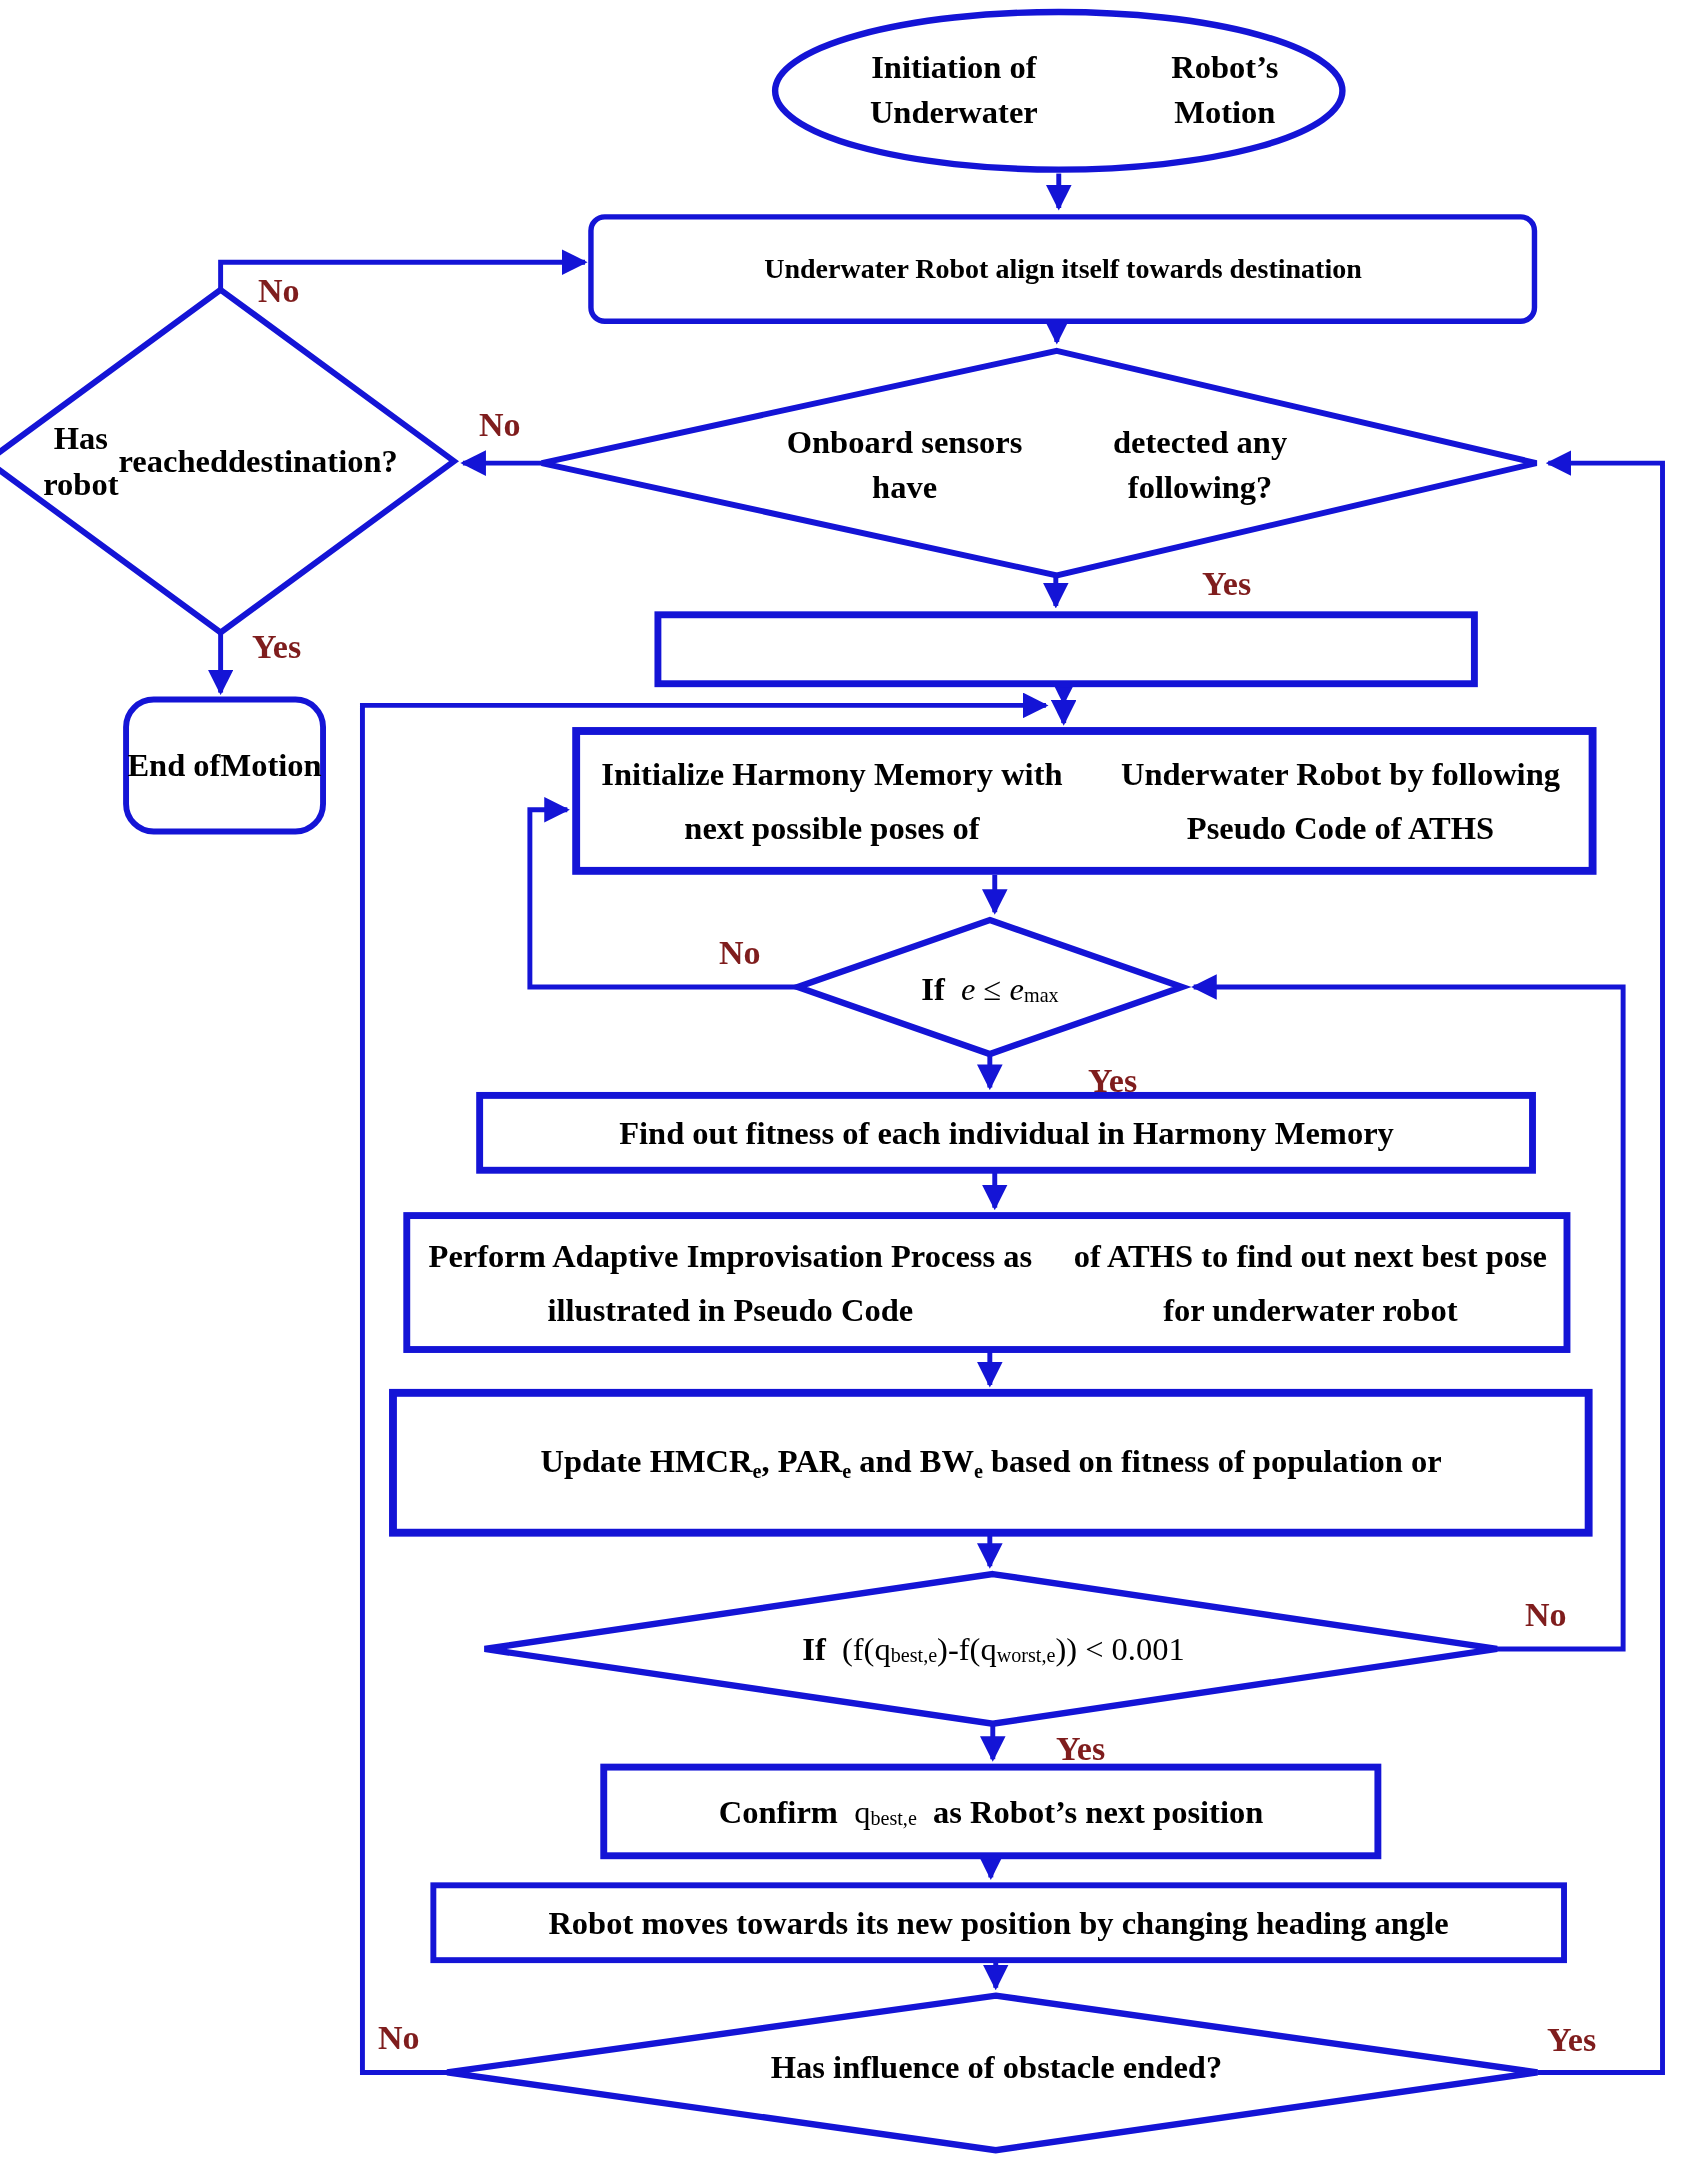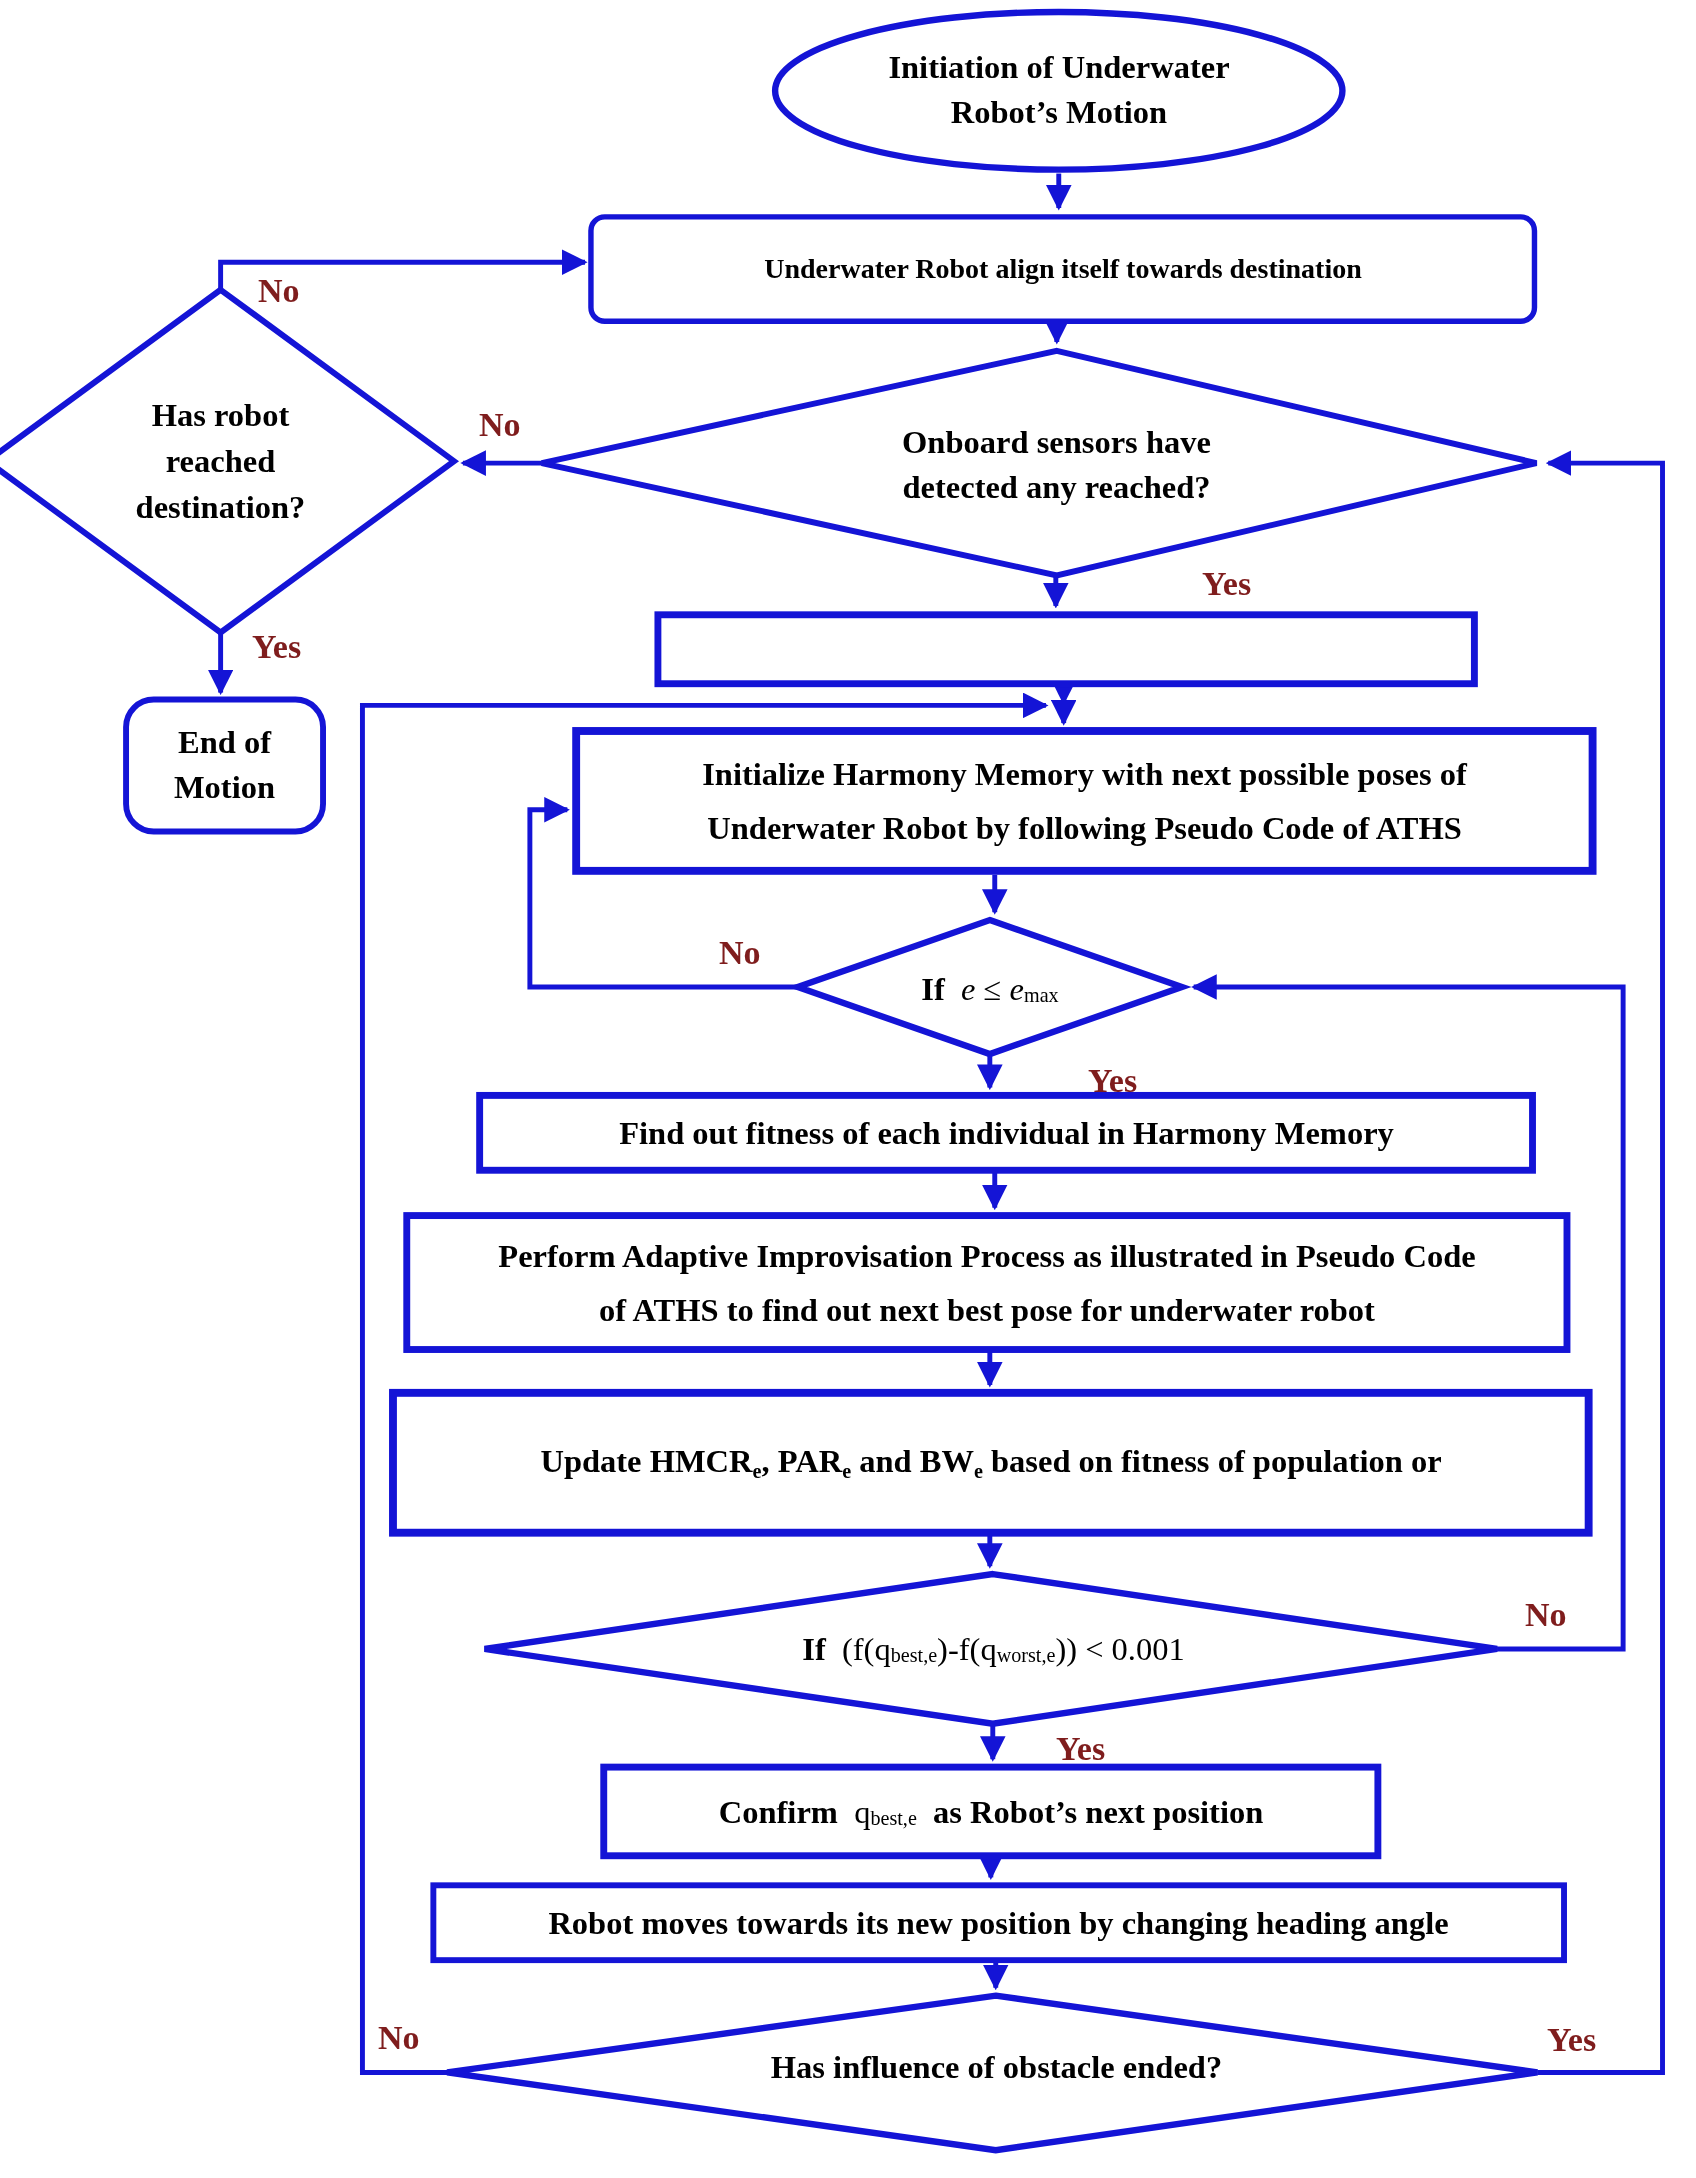--- a/index.html
+++ b/index.html
@@ -9,21 +9,21 @@
     height: 2179px;
     background: #ffffff;
     font-family: "Liberation Serif", "DejaVu Serif", serif;
     color: #000000;
     overflow: hidden;
   }
   svg.canvas { position: absolute; left: 0; top: 0; }
   .node {
     position: absolute;
     display: flex;
-    flex-direction: column;
+    flex-direction: row;
     align-items: center;
     justify-content: center;
     text-align: center;
     font-weight: bold;
     font-size: 32.5px;
     line-height: 46px;
     color: #000000;
   }
   .node.big { font-size: 28px; align-items: center; }
   .node.wide { line-height: 54px; }
@@ -94,21 +94,21 @@
     <span>Initiation of Underwater</span>
     <span>Robot’s Motion</span>
   </div>
 
   <div class="node big" style="left:591px; top:217px; width:944px; height:104px;">
     <span>Underwater Robot align itself towards destination</span>
   </div>
 
   <div class="node" style="left:761px; top:420px; width:591px; height:89px; line-height:45px;">
     <span>Onboard sensors have</span>
-    <span>detected any reached?</span>
+    <span>detected any following?</span>
   </div>
 
   <div class="node" style="left:53px; top:390px; width:335px; height:142px;">
     <span>Has robot</span>
     <span>reached</span>
     <span>destination?</span>
   </div>
 
   <div class="node" style="left:126px; top:699px; width:197px; height:132px; line-height:45px;">
     <span>End of</span>

